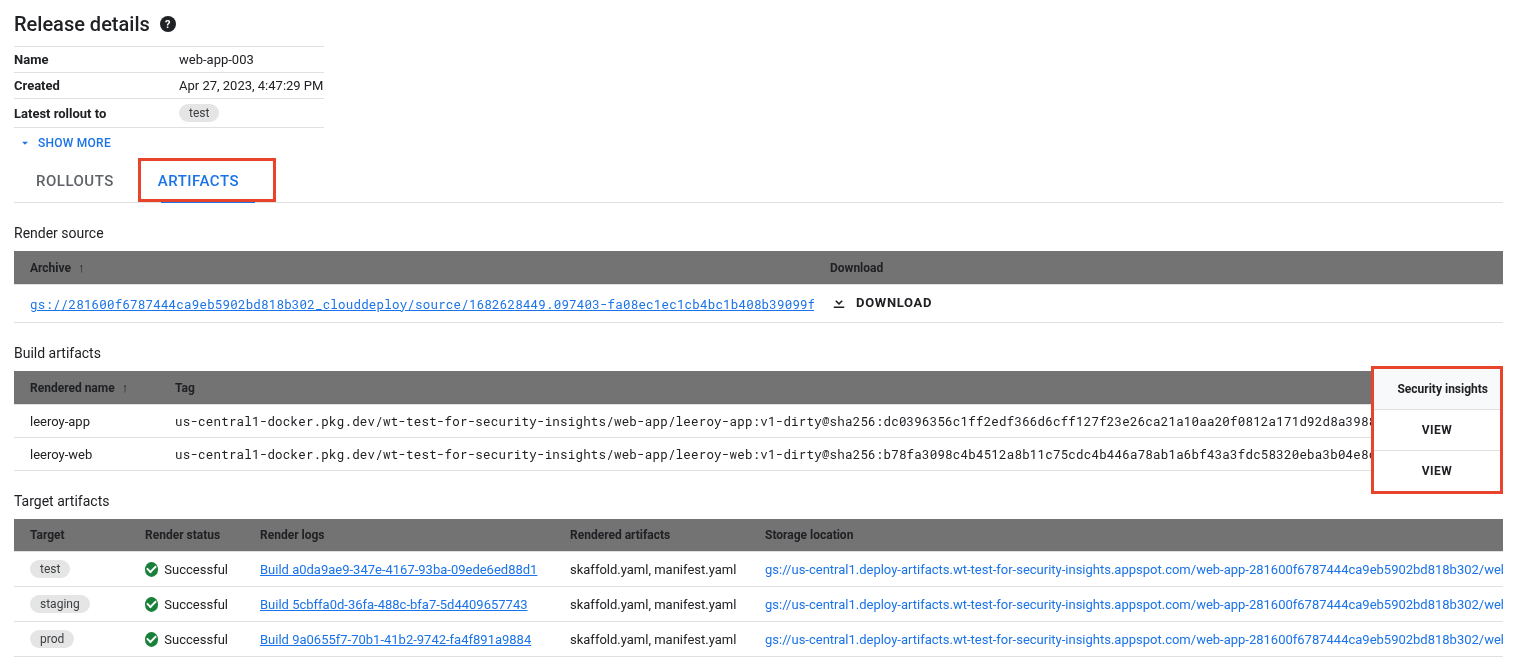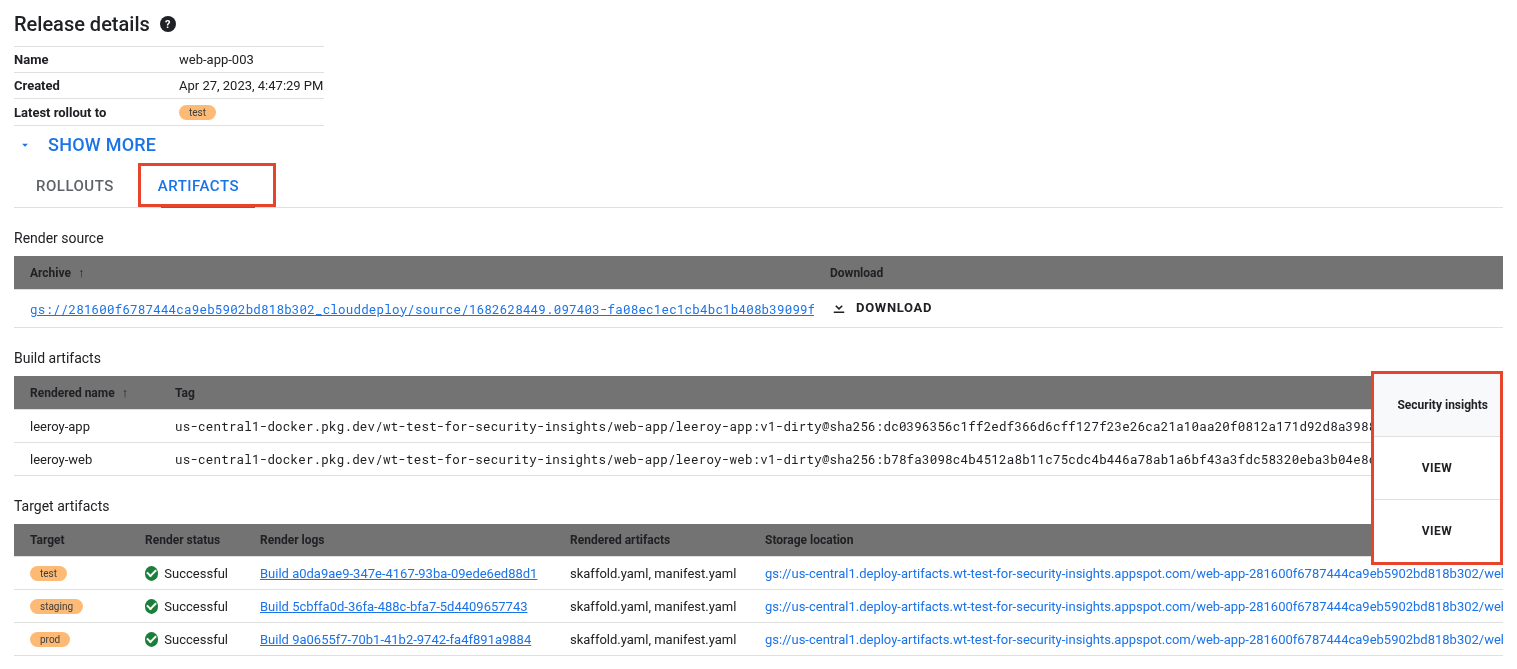--- a/index.html
+++ b/index.html
@@ -34,33 +34,33 @@
     width: 310px;
     border-collapse: collapse;
     font-size: 13px;
   }
   .details-table tr { border-top: 1px solid #e0e0e0; }
   .details-table tr:last-child { border-bottom: 1px solid #e0e0e0; }
   .details-table td { padding: 5px 0; }
   .details-table td.k { font-weight: 700; width: 165px; }
   .badge {
     display: inline-block;
-    background: #fdba74;
+    background: #e5e5e5;
     color: #3c4043;
     padding: 2px 10px;
     border-radius: 10px;
-    font-size: 10px;
+    font-size: 12px;
   }
   .show-more {
     color: #1a73e8;
-    font-size: 18px;
+    font-size: 12px;
     font-weight: 500;
     display: inline-flex;
     align-items: center;
-    gap: 16px;
+    gap: 6px;
     padding: 8px 4px 10px;
     cursor: pointer;
     letter-spacing: .25px;
   }
   .tabs {
     display: flex;
     border-bottom: 1px solid #e0e0e0;
     position: relative;
   }
   .tab {
@@ -139,21 +139,21 @@
     right: 0;
     top: -5px;
     width: 132px;
     border: 3px solid #e8442c;
     background: #fff;
     display: flex;
     flex-direction: column;
   }
   .sec-insights-overlay .hdr,
   .sec-insights-overlay .cell {
-    padding: 24px 12px;
+    padding: 13px 12px;
     border-bottom: 1px solid #e0e0e0;
     font-size: 12px;
   }
   .sec-insights-overlay .hdr { background:#f8f9fa; font-weight:700; text-align:right; }
   .sec-insights-overlay .cell { font-weight:700; letter-spacing:.5px; text-align:center; cursor:pointer; }
   .sec-insights-overlay .cell:last-child{border-bottom:none;}
   .status-cell{ display:flex; align-items:center; gap:6px; }
   .check-icon { width:15px; height:15px; border-radius:50%; background:#188038; display:inline-flex; align-items:center; justify-content:center; }
   .check-icon::after{ content:""; width:7px; height:4px; border-left:2px solid #fff; border-bottom:2px solid #fff; transform:rotate(-45deg); margin-top:-2px; }
 </style>

